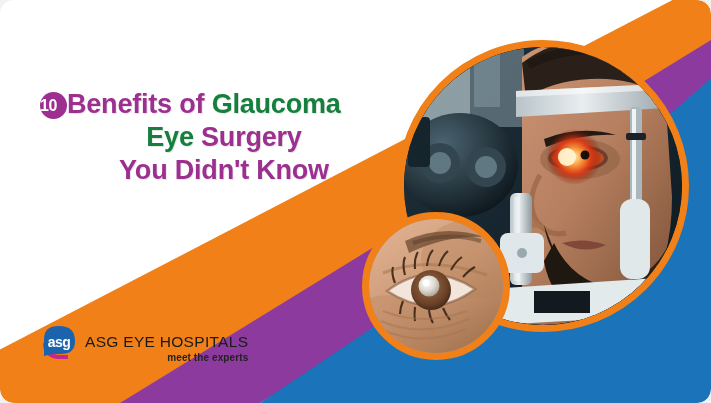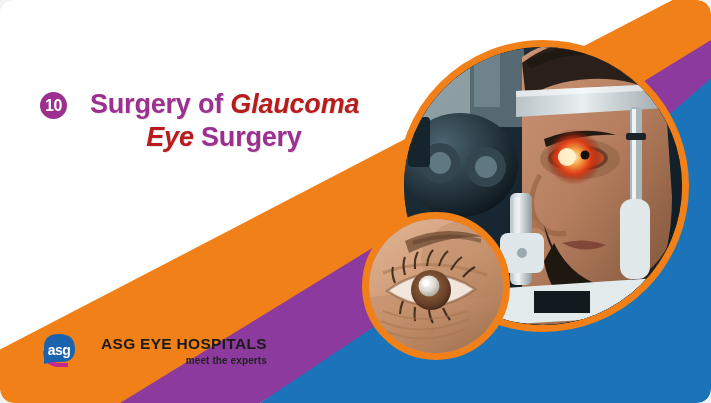--- a/index.html
+++ b/index.html
@@ -43,53 +43,53 @@
     font-size: 27px;
     letter-spacing: -0.2px;
     text-shadow: 1px 1px 0 rgba(0,0,0,0.10);
   }
   .headline .line {
     display: block;
     white-space: nowrap;
   }
   .line-1 { text-align: left; padding-left: 6px; }
   .w-purple { color: #9c2f8f; }
-  .w-blue   { color: #b91c1c; font-style: italic; }
+  .w-blue   { color: #15803d; }
 
   .badge-ten {
     display: inline-block;
     vertical-align: 2px;
     width: 27px;
     height: 27px;
     border-radius: 50%;
     background: #9c2f8f;
     color: #ffffff;
     font-size: 16px;
     font-weight: bold;
     line-height: 27px;
-    text-align: center;
-    margin-right: 23px;
+    text-align: left;
+    margin-right: 0;
     text-shadow: none;
     letter-spacing: -0.5px;
   }
 
   
   .logo {
     position: absolute;
     left: 38px;
-    bottom: 32px;
+    bottom: 40px;
     display: flex;
-    align-items: center;
-    gap: 23px;
+    align-items: flex-end;
+    gap: 7px;
   }
   .logo-mark { width: 40px; height: 40px; flex: none; }
   .logo-text { line-height: 1; }
   .logo-name {
     font-size: 15.5px;
-    font-weight: bold;
+    font-weight: normal;
     color: #1a1a1a;
     letter-spacing: 0.3px;
     display: block;
   }
   .logo-tag {
     font-size: 10px;
     color: #222222;
     display: block;
     text-align: right;
     margin-top: 4px;
@@ -295,25 +295,26 @@
           <path d="M14 92 Q54 108 98 92"></path>
           <path d="M12 102 Q52 120 100 100"></path>
           <path d="M16 112 Q56 128 96 110"></path>
         </g>
       </g>
     </svg>
   </div>
 
   <div class="headline">
     <span class="line line-1">
-      <span class="badge-ten">10</span><span class="w-purple">Surgery of </span><span class="w-blue">Glaucoma</span>
+      <span class="badge-ten">10</span><span class="w-purple">Benefits of </span><span class="w-blue">Glaucoma</span>
     </span>
     <span class="line">
       <span class="w-blue">Eye </span><span class="w-purple">Surgery</span>
     </span>
+    <span class="line w-purple">You Didn't Know</span>
   </div>
 
   <div class="logo">
     <svg class="logo-mark" viewBox="0 0 40 40">
 
       <path d="M5 20 Q5 34 19 36 L30 36 L30 30 L12 30 Q8 26 8 20 Z" fill="#c2288f"></path>
       <path d="M7 17 Q7 30 20 32 L31 32 L31 27 L14 27 Q10 23 10 17 Z" fill="#f08017"></path>
 
       <path d="M21 3 Q37 3 37 18 Q37 31 23 31 L13 31 Q6 31 6 24 L6 16 Q6 3 21 3 Z" fill="#1b63ad"></path>
       <path d="M6 24 L6 33 L14 31 Z" fill="#1b63ad"></path>

